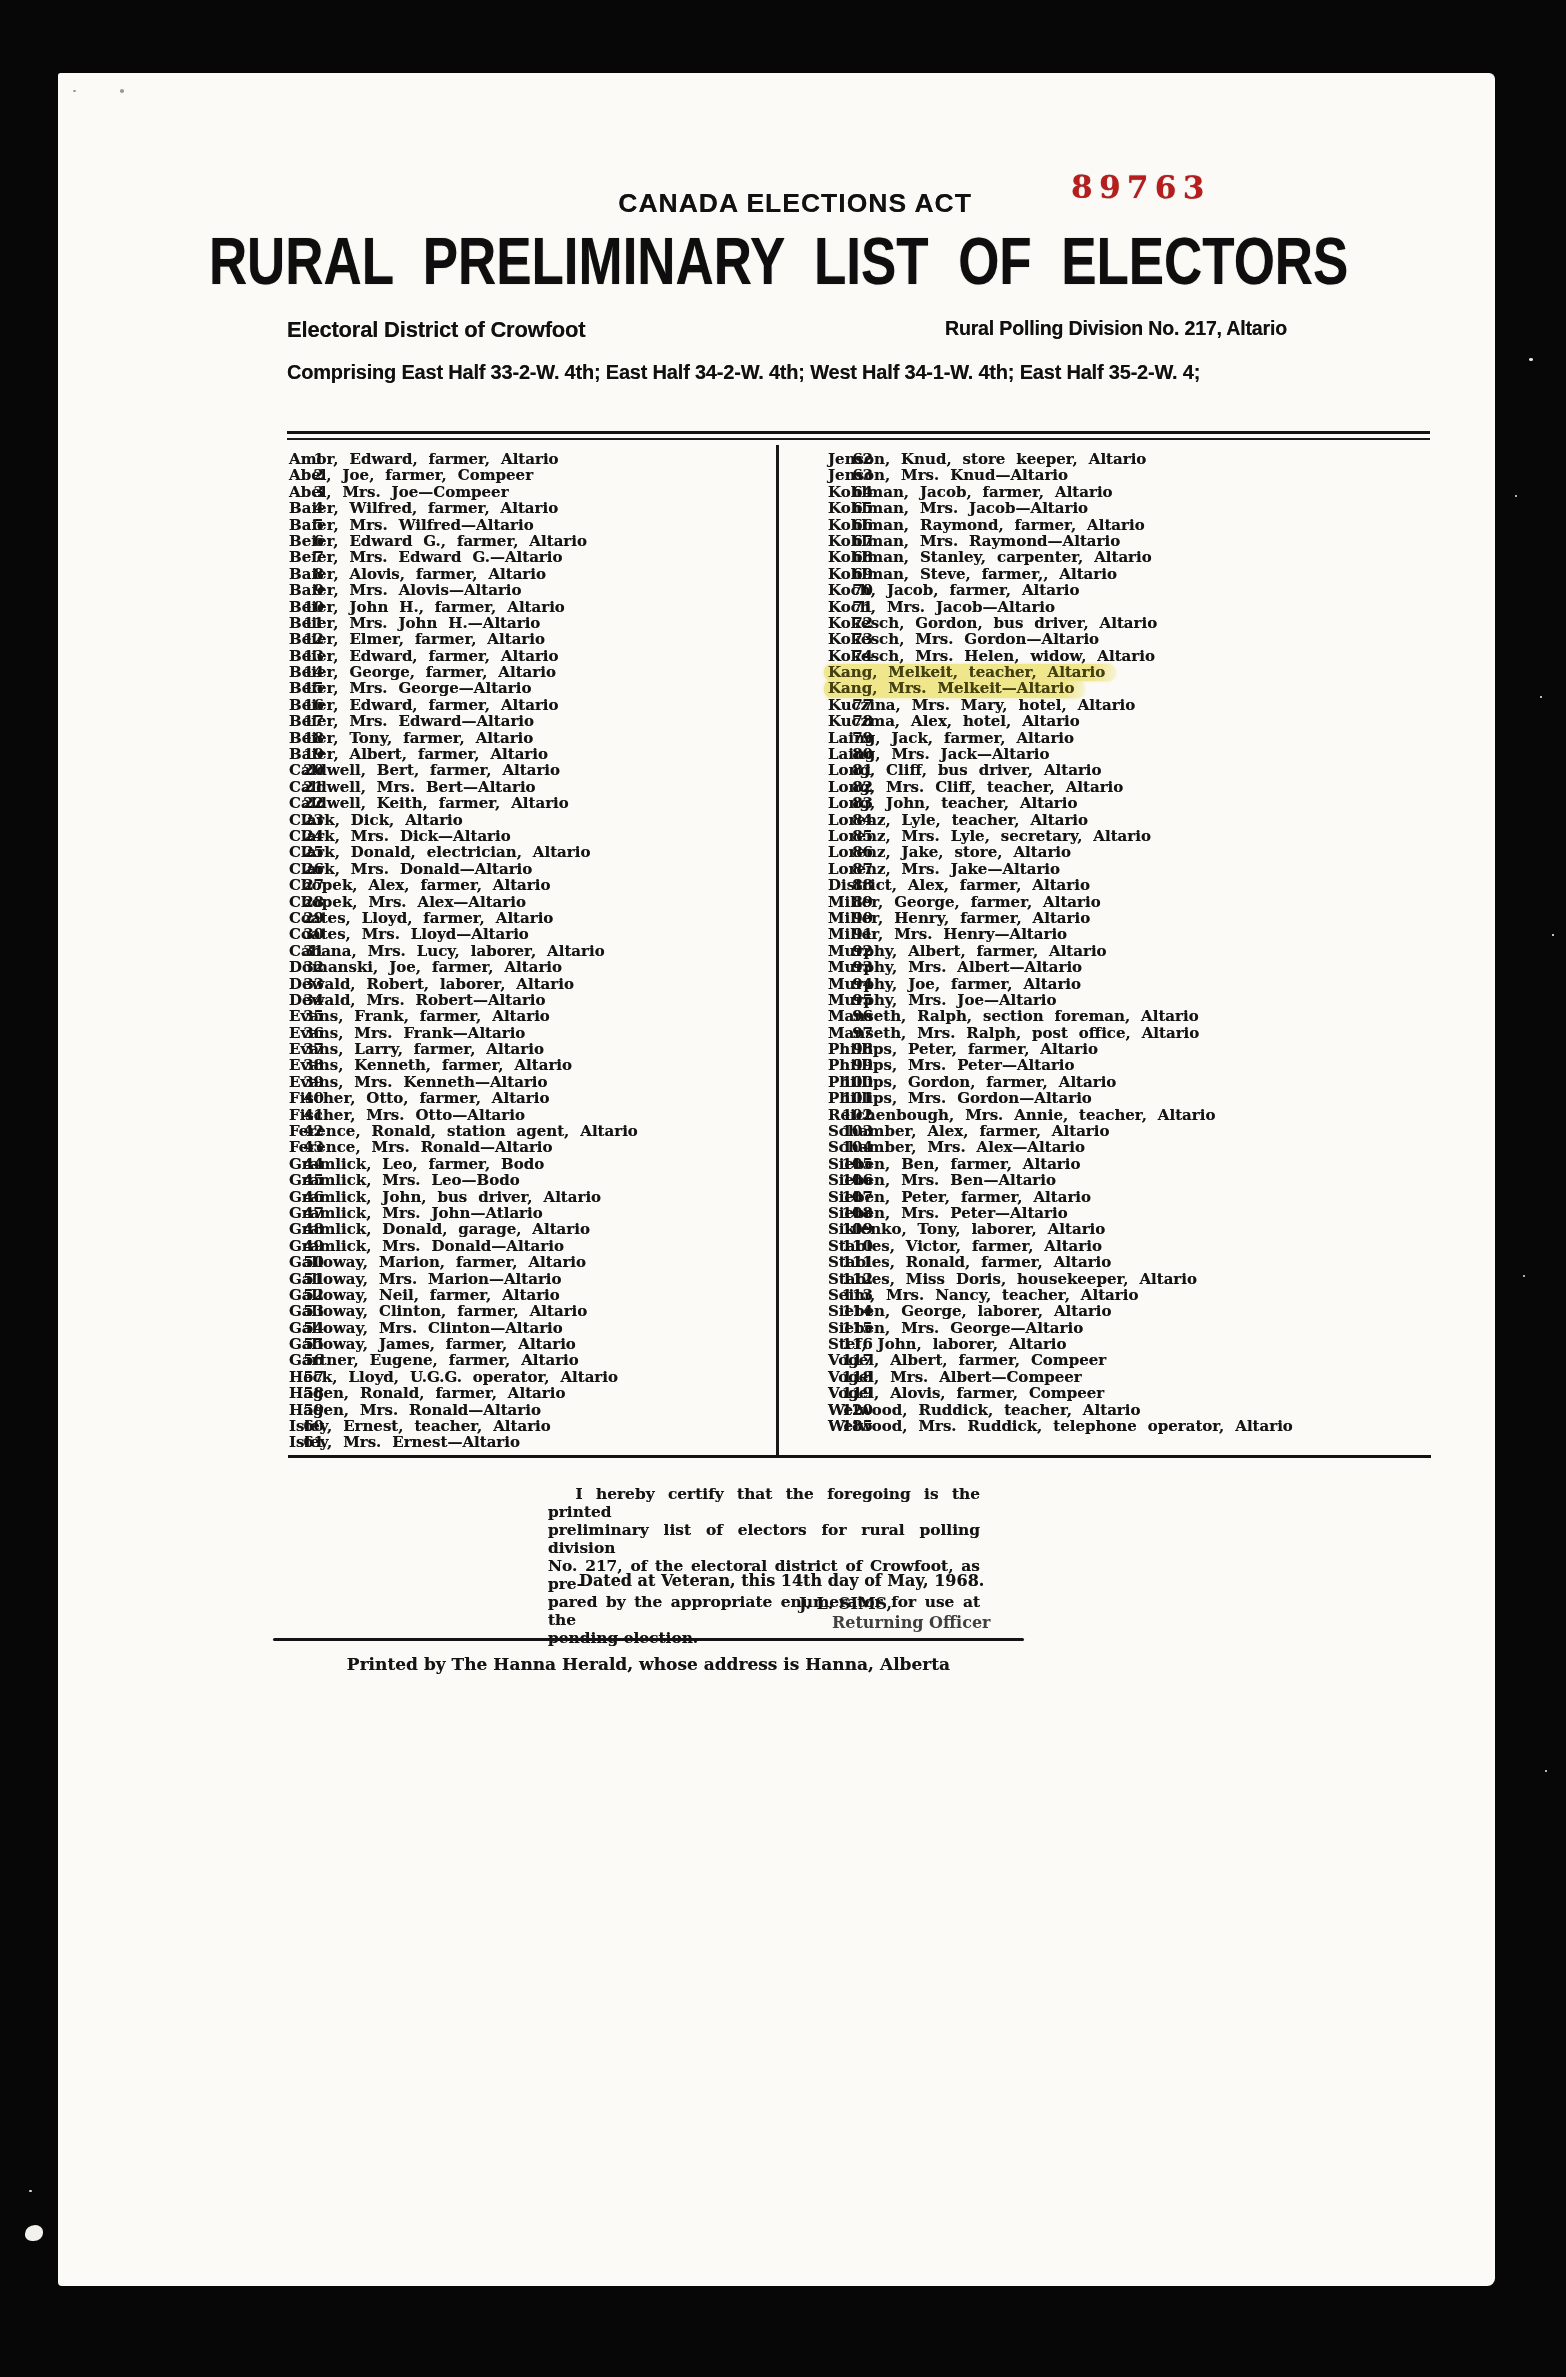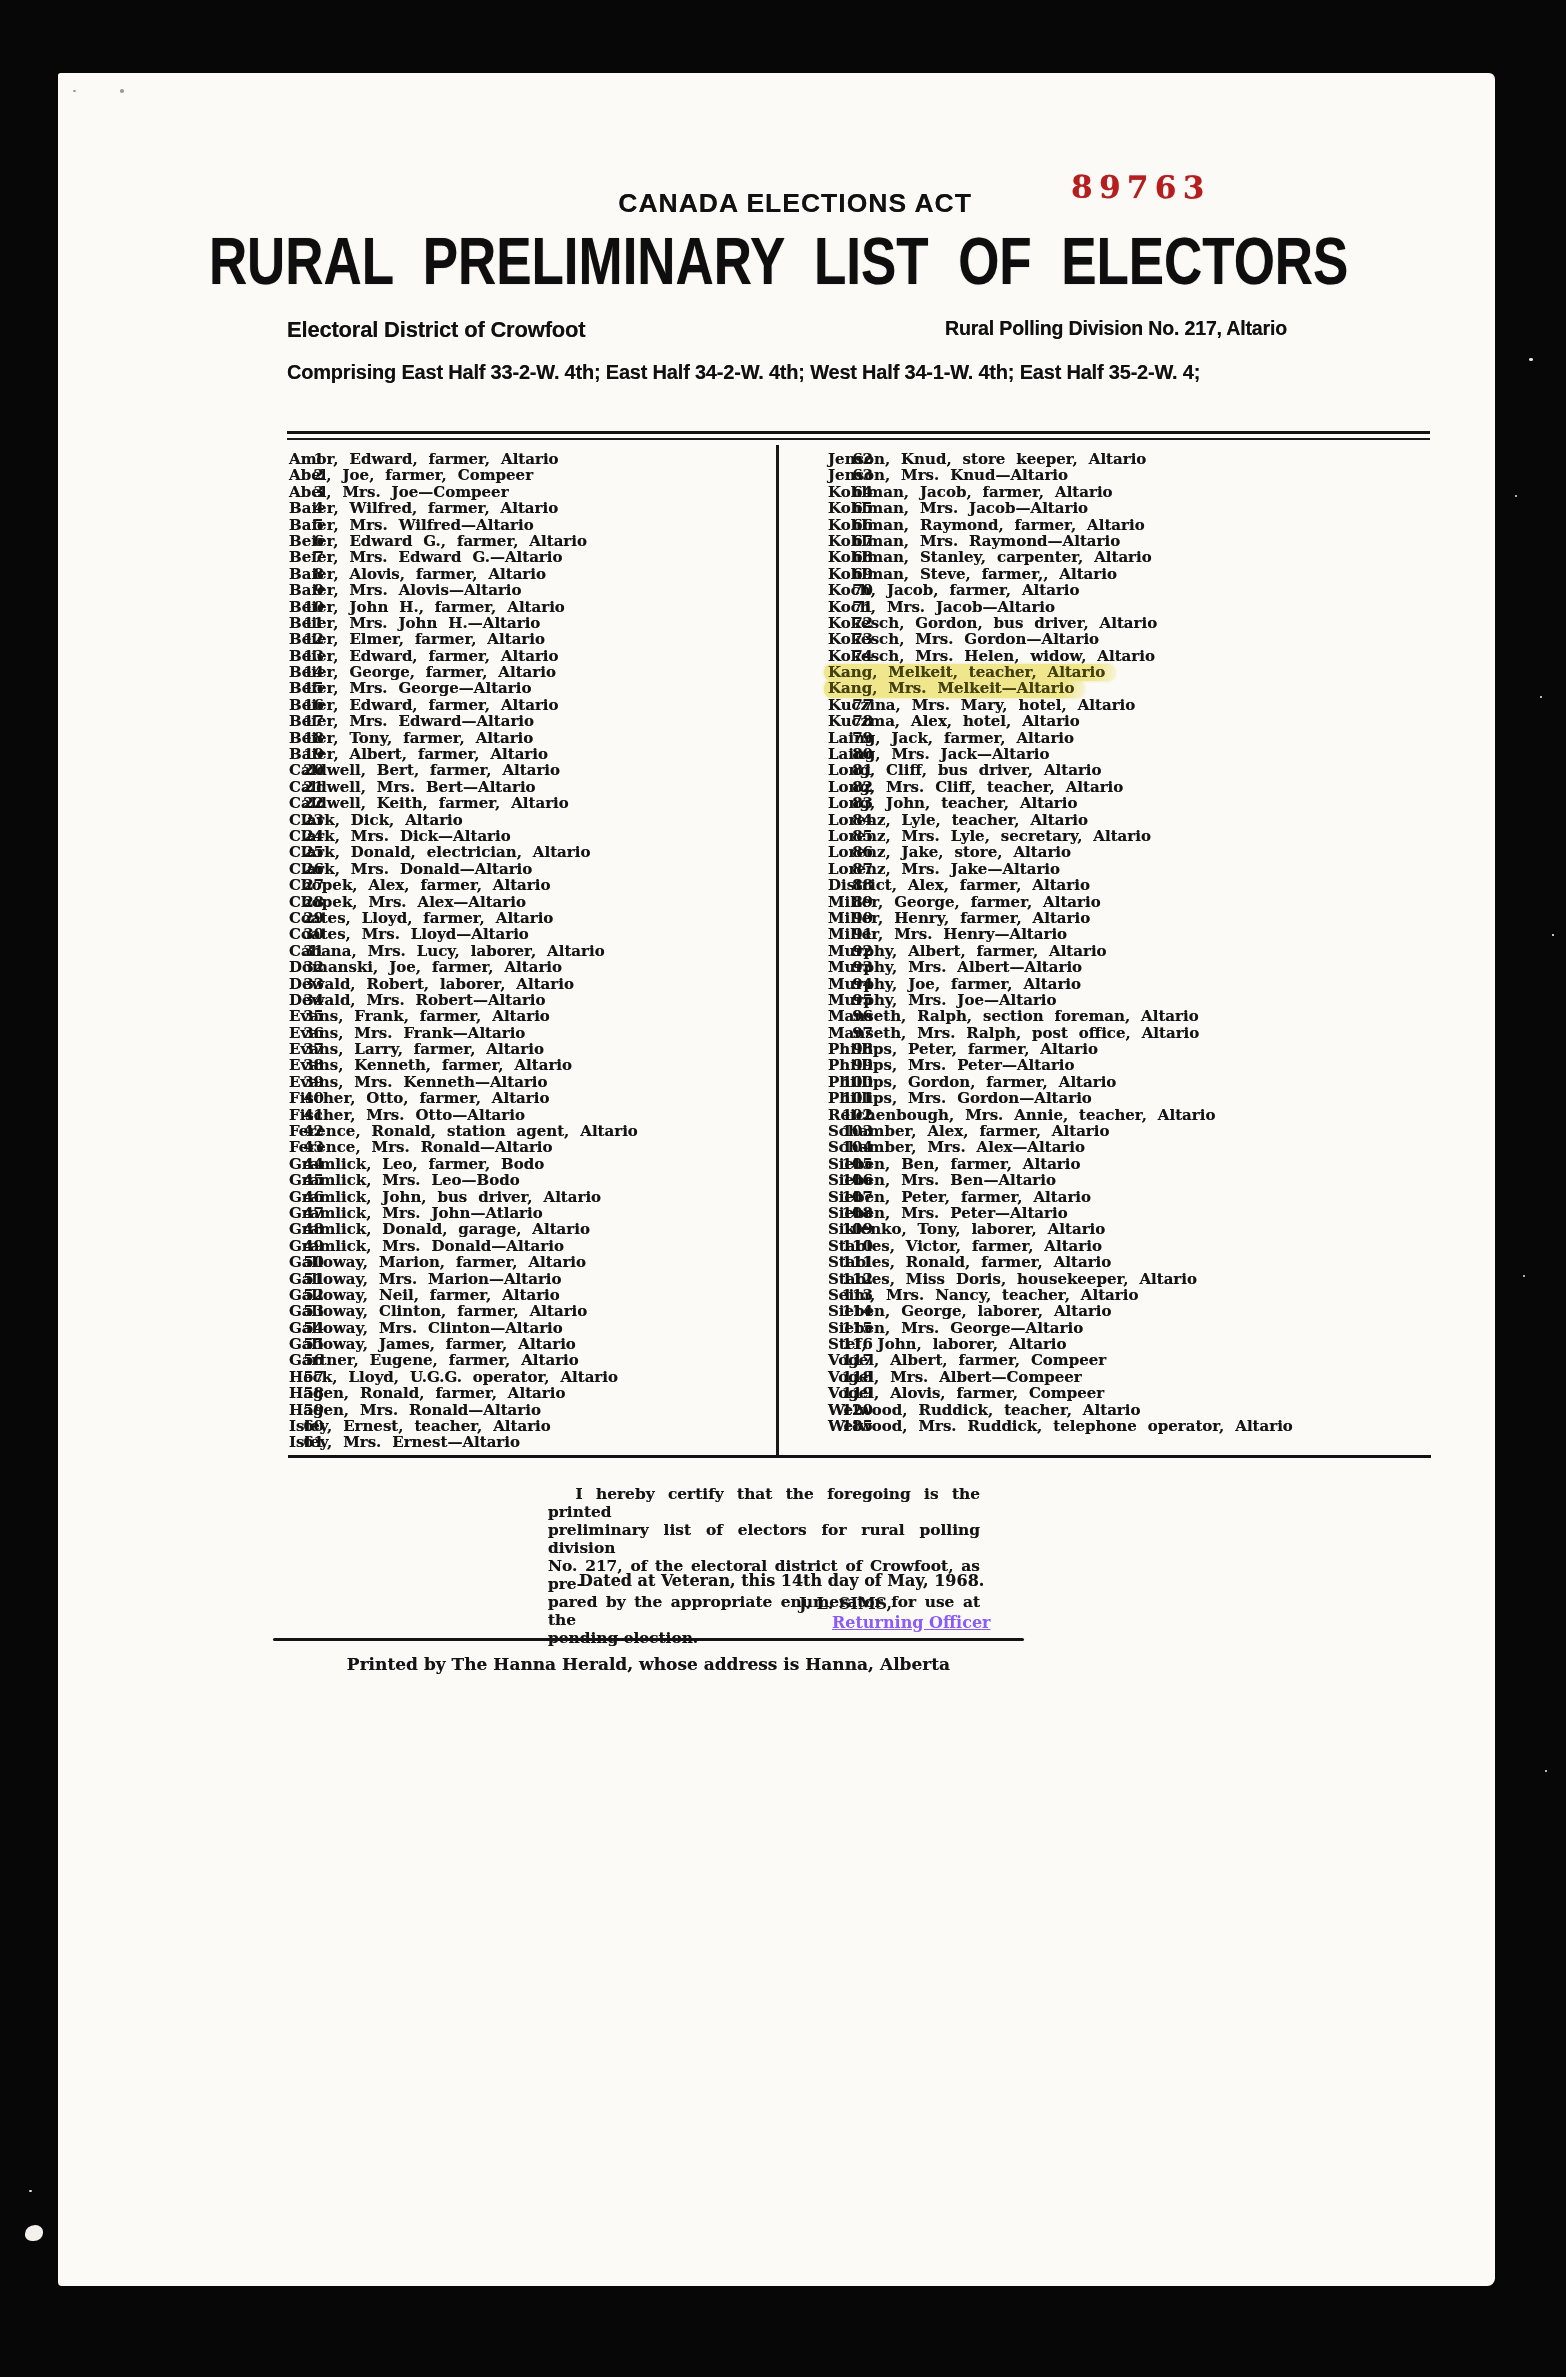--- a/index.html
+++ b/index.html
@@ -50,21 +50,21 @@
 
   
   .cert{left:490px;top:1412px;width:432px;font-family:"DejaVu Serif",serif;font-weight:bold;
         font-size:15.4px;line-height:18px;color:#141414;text-shadow:0 0 0.5px rgba(10,10,10,.5);}
   .cert div{position:static;text-align:justify;text-align-last:justify;}
   .cert div.first{text-indent:27.5px;}
   .cert div.last{text-align-last:left;}
   .dated{left:521px;top:1498px;font-family:"DejaVu Serif",serif;font-weight:bold;font-size:16px;
         color:#141414;text-shadow:0 0 0.5px rgba(10,10,10,.5);}
   .signature{left:741px;top:1521px;font-family:"DejaVu Serif",serif;font-weight:bold;font-size:16px;color:#141414;}
-  .sig-title{left:774px;top:1540px;font-family:"DejaVu Serif",serif;font-weight:bold;font-size:16px;color:#8b5cf6;text-decoration:underline;}
+  .sig-title{left:774px;top:1540px;font-family:"DejaVu Serif",serif;font-weight:bold;font-size:16px;color:#404040;}
   .rule-footer{left:215px;top:1565px;width:751px;height:2.9px;background:#141414;border-radius:1.5px;}
   .printed-by{left:215px;top:1581px;width:751px;text-align:center;font-family:"DejaVu Serif",serif;
         font-weight:bold;font-size:17px;color:#141414;text-shadow:0 0 0.5px rgba(10,10,10,.5);}
 
   
   .speck{position:absolute;border-radius:50%;}
   .speck.w{background:#e9e9e4;}
   .speck.g{background:#9a9a94;}
   .blob{position:absolute;left:24.5px;top:2225px;width:18.6px;height:15.7px;background:#f2f1ec;
         border-radius:60% 45% 55% 40%;}

